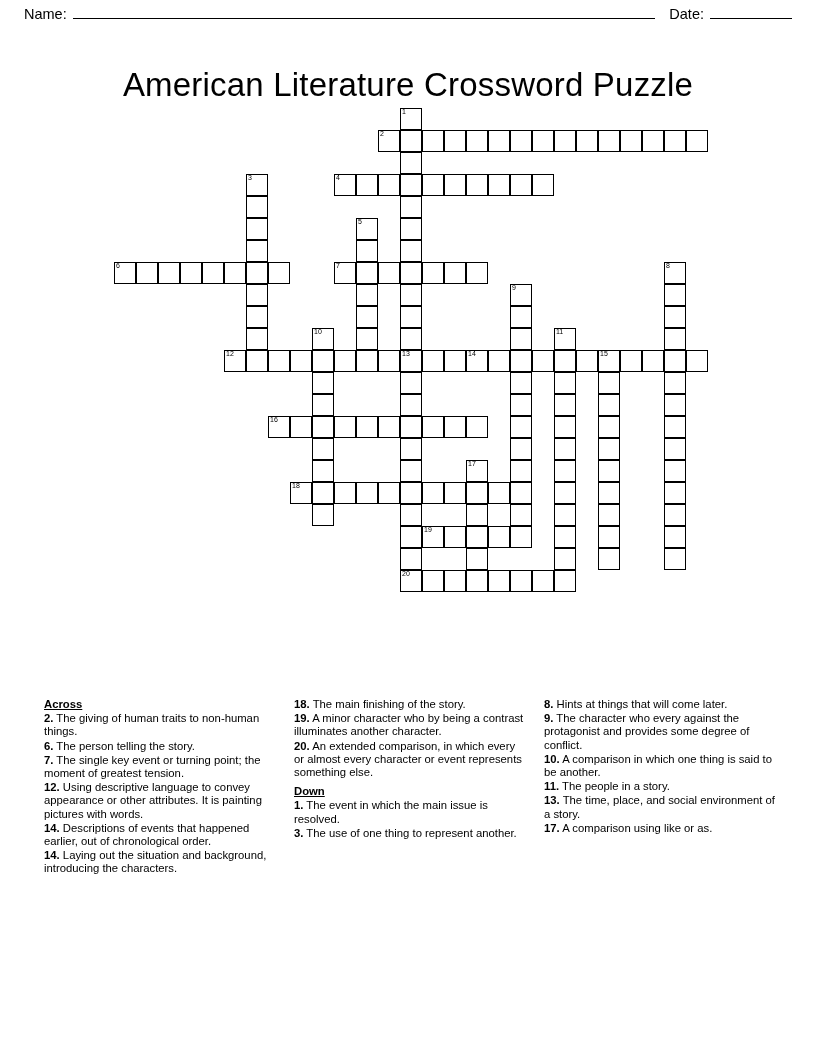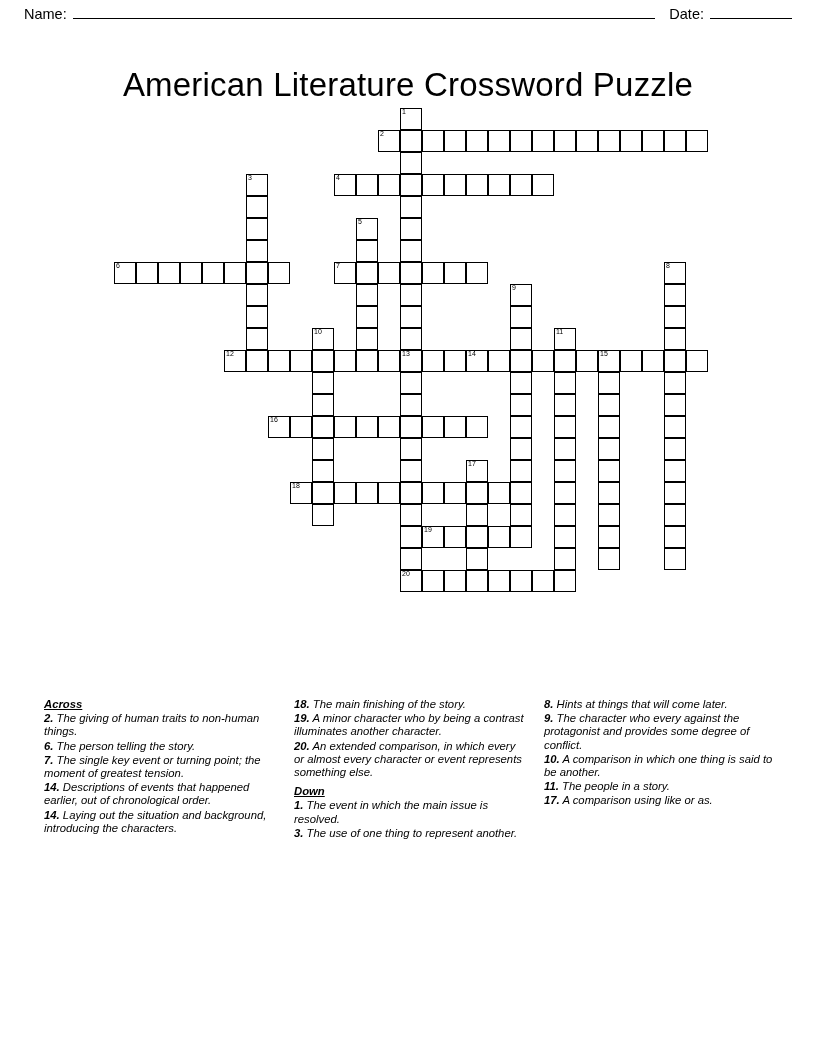--- a/index.html
+++ b/index.html
@@ -88,21 +88,20 @@
     left: 44px;
     top: 698px;
     width: 736px;
     display: flex;
     gap: 18px;
     font-size: 11.3px;
     line-height: 13.2px;
   }
   .clue-col {
     width: 232px;
-    font-style: italic;
   }
   .clue-heading {
     font-weight: bold;
     text-decoration: underline;
     margin-bottom: 1px;
   }
   .clue {
     margin-bottom: 1px;
   }
   .clue b { font-weight: bold; }
@@ -337,35 +336,37 @@
       <div class="cell" style="left: 532px; top: 466px;"></div>
       <div class="cell" style="left: 554px; top: 466px;"></div>
     </div>
 
   <div id="clues">
     <div class="clue-col">
       <div class="clue-heading">Across</div>
       <div class="clue"><b>2.</b> <span>The giving of human traits to non-human things.</span></div>
       <div class="clue"><b>6.</b> <span>The person telling the story.</span></div>
       <div class="clue"><b>7.</b> <span>The single key event or turning point; the moment of greatest tension.</span></div>
+      <div class="clue"><b>12.</b> <span>Using descriptive language to convey appearance or other attributes. It is painting pictures with words.</span></div>
       <div class="clue"><b>14.</b> <span>Descriptions of events that happened earlier, out of chronological order.</span></div>
       <div class="clue"><b>14.</b> <span>Laying out the situation and background, introducing the characters.</span></div>
     </div>
 
     <div class="clue-col">
       <div class="clue"><b>18.</b> <span>The main finishing of the story.</span></div>
       <div class="clue"><b>19.</b> <span>A minor character who by being a contrast illuminates another character.</span></div>
       <div class="clue"><b>20.</b> <span>An extended comparison, in which every or almost every character or event represents something else.</span></div>
       <div class="clue-heading spacer-heading">Down</div>
       <div class="clue"><b>1.</b> <span>The event in which the main issue is resolved.</span></div>
       <div class="clue"><b>3.</b> <span>The use of one thing to represent another.</span></div>
     </div>
 
     <div class="clue-col">
       <div class="clue"><b>8.</b> <span>Hints at things that will come later.</span></div>
       <div class="clue"><b>9.</b> <span>The character who every against the protagonist and provides some degree of conflict.</span></div>
       <div class="clue"><b>10.</b> <span>A comparison in which one thing is said to be another.</span></div>
       <div class="clue"><b>11.</b> <span>The people in a story.</span></div>
+      <div class="clue"><b>13.</b> <span>The time, place, and social environment of a story.</span></div>
       <div class="clue"><b>17.</b> <span>A comparison using like or as.</span></div>
     </div>
   </div>
 
 </div>
 
 </body></html>

